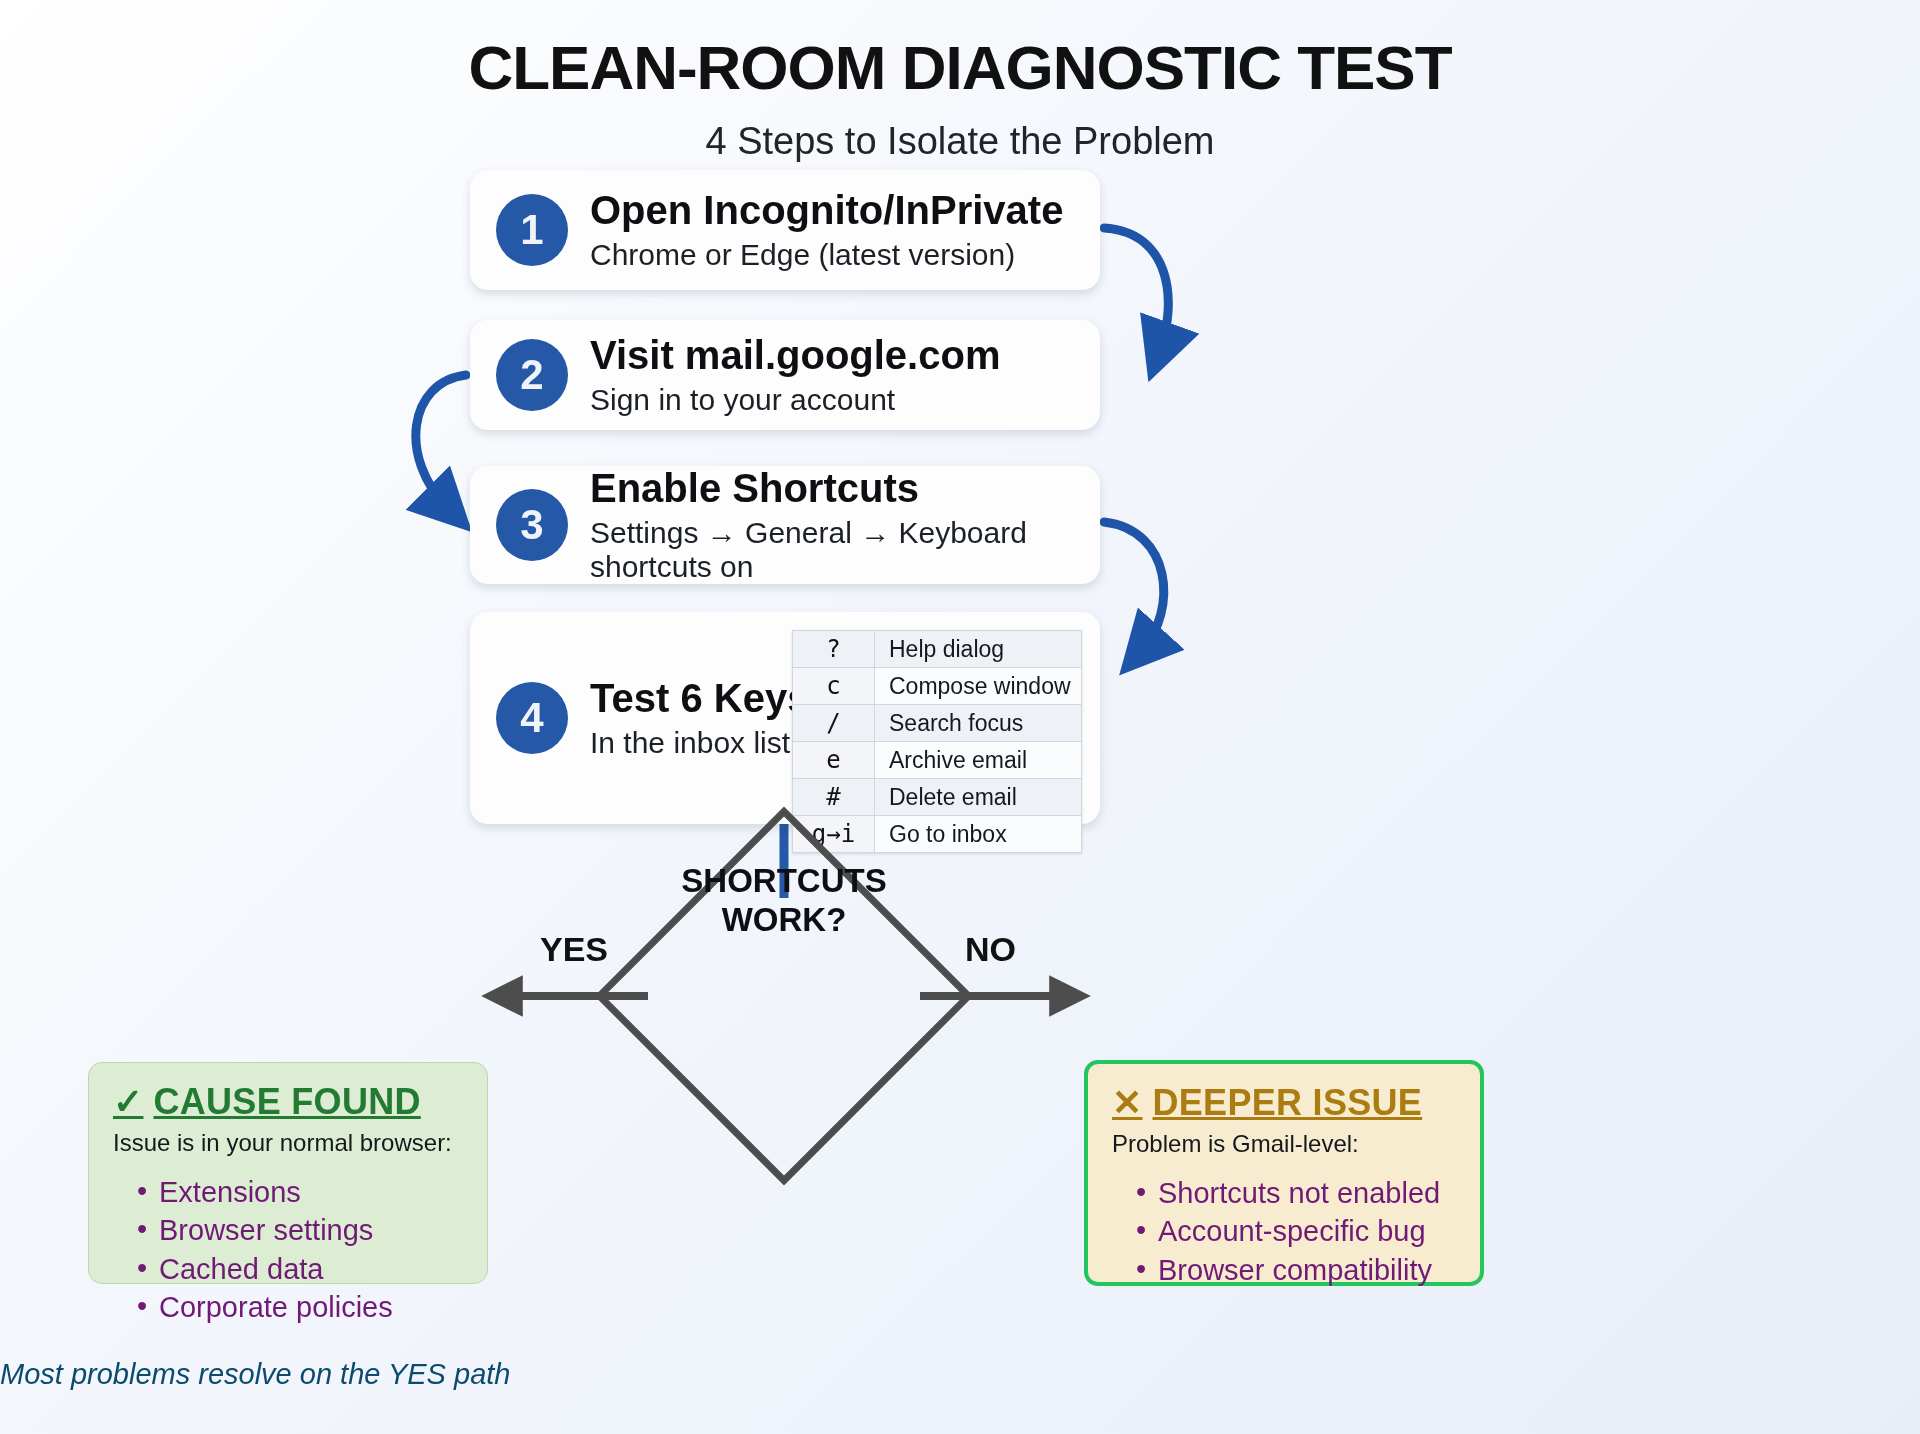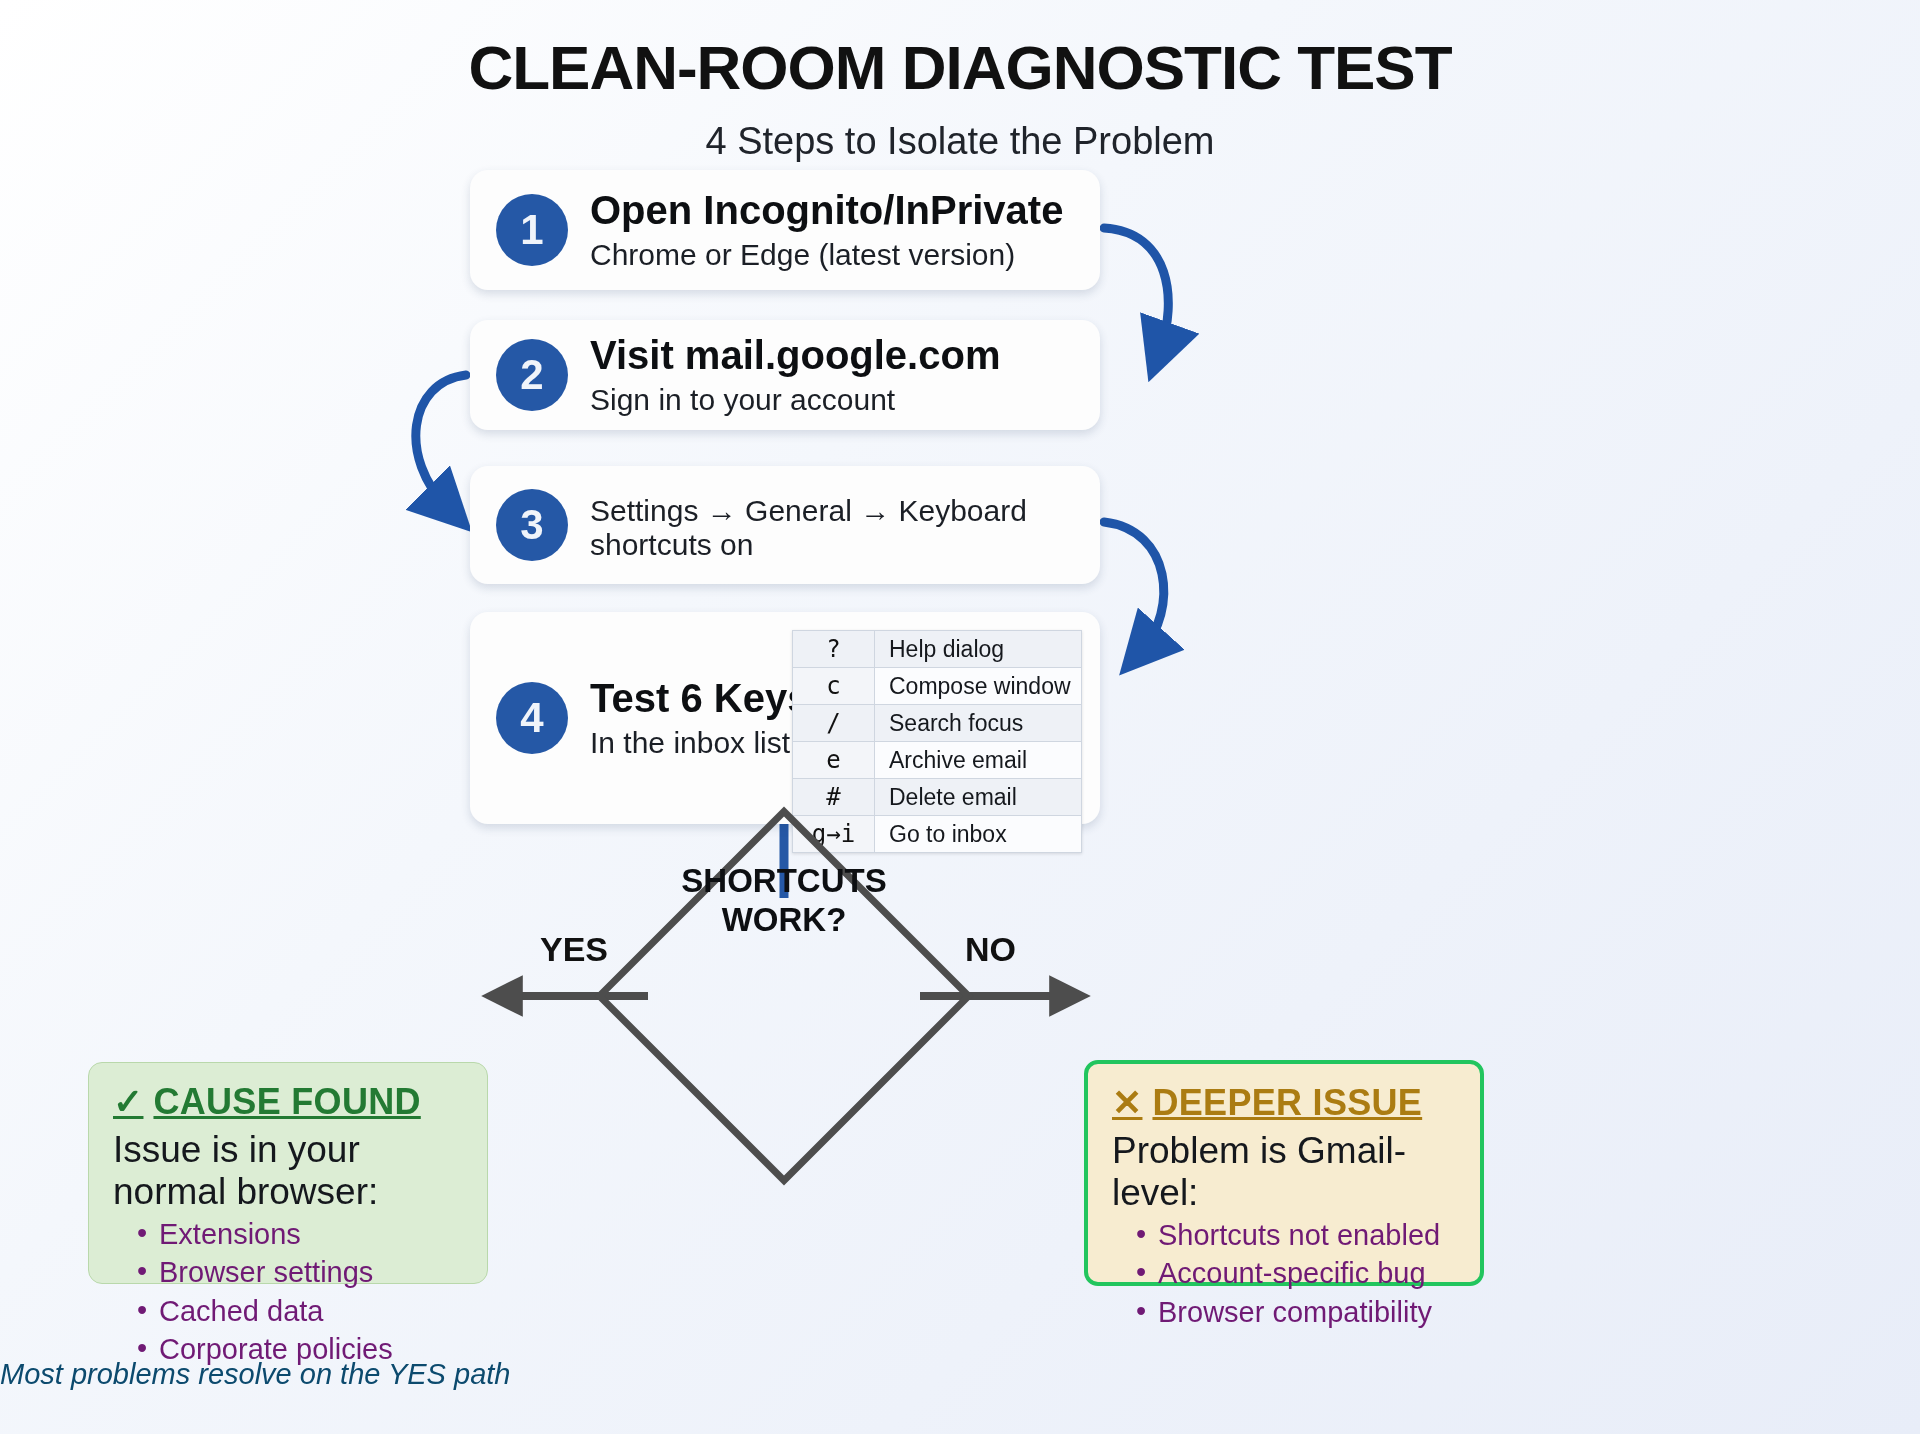--- a/index.html
+++ b/index.html
@@ -80,21 +80,21 @@
   
   .wires { position:absolute; inset:0; pointer-events:none; }
 
   
   .outcome {
     position:absolute;
     border-radius:14px;
     padding:18px 24px 20px 24px;
   }
   .outcome h3 { font-size:36px; font-weight:bold; letter-spacing:.3px; margin-bottom:6px;text-decoration:underline; }
-  .outcome p  { font-size:37px; color:#15181d; margin-bottom:2px; }
+  .outcome p  { font-size:24px; color:#15181d; margin-bottom:16px; }
   .outcome ul { list-style:none; margin-top:2px; }
   .outcome li { font-size:29px; color:#701a75; line-height:1.32; padding-left:46px; position:relative; }
   .outcome li:before {
     content:"\2022"; position:absolute; left:24px; top:-1px; font-size:29px;
   }
 
   #good {
     left:88px; top:1062px; width:400px; height:222px;
     background:#dcedd4; border:1px solid #b9d8ab;
   }
@@ -177,20 +177,21 @@
     <div class="badge">2</div>
     <div class="card-text">
       <div class="card-title">Visit mail.google.com</div>
       <div class="card-sub">Sign in to your account</div>
     </div>
   </div>
 
   <div class="card" id="card3">
     <div class="badge">3</div>
     <div class="card-text">
+      <div class="card-title">Enable Shortcuts</div>
       <div class="card-sub">Settings → General → Keyboard shortcuts on</div>
     </div>
   </div>
 
   <div class="card" id="card4">
     <div class="badge">4</div>
     <div class="card-text">
       <div class="card-title">Test 6 Keys</div>
       <div class="card-sub">In the inbox list:</div>
     </div>

